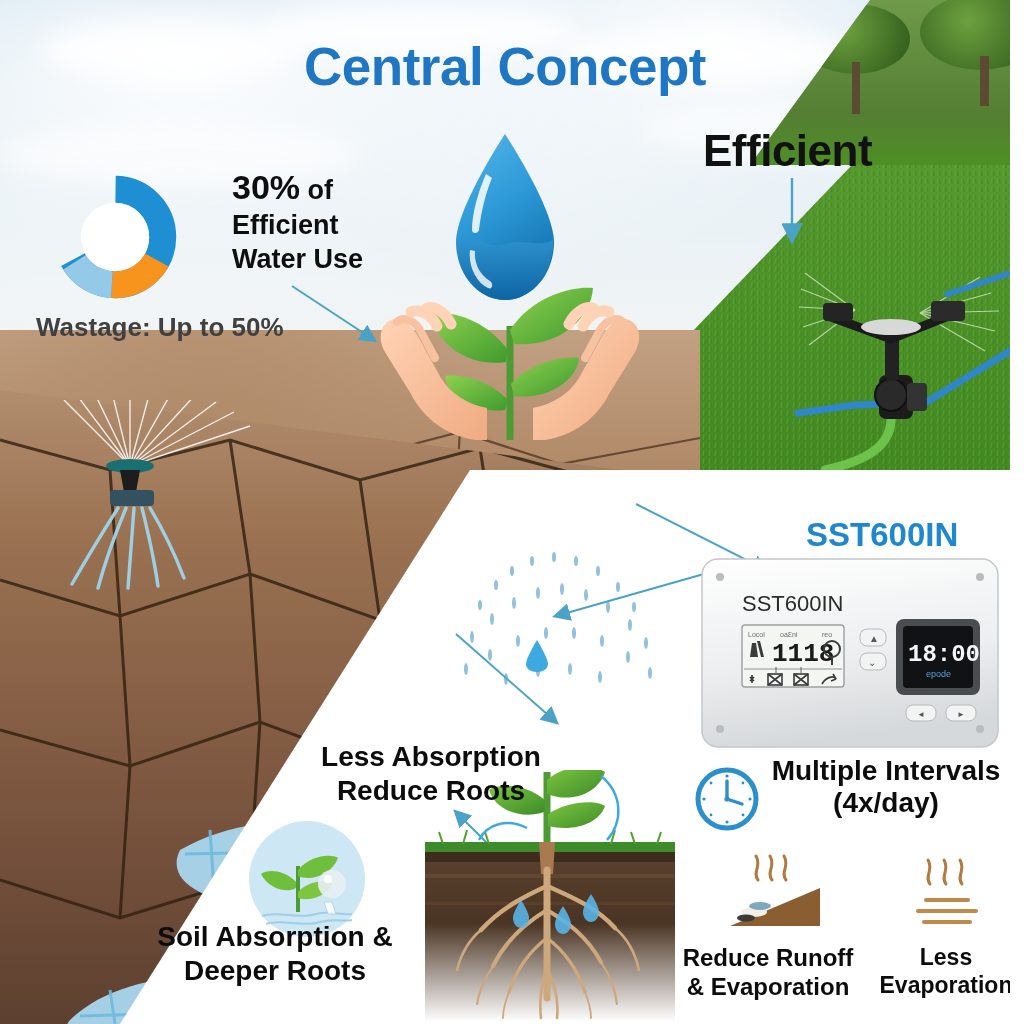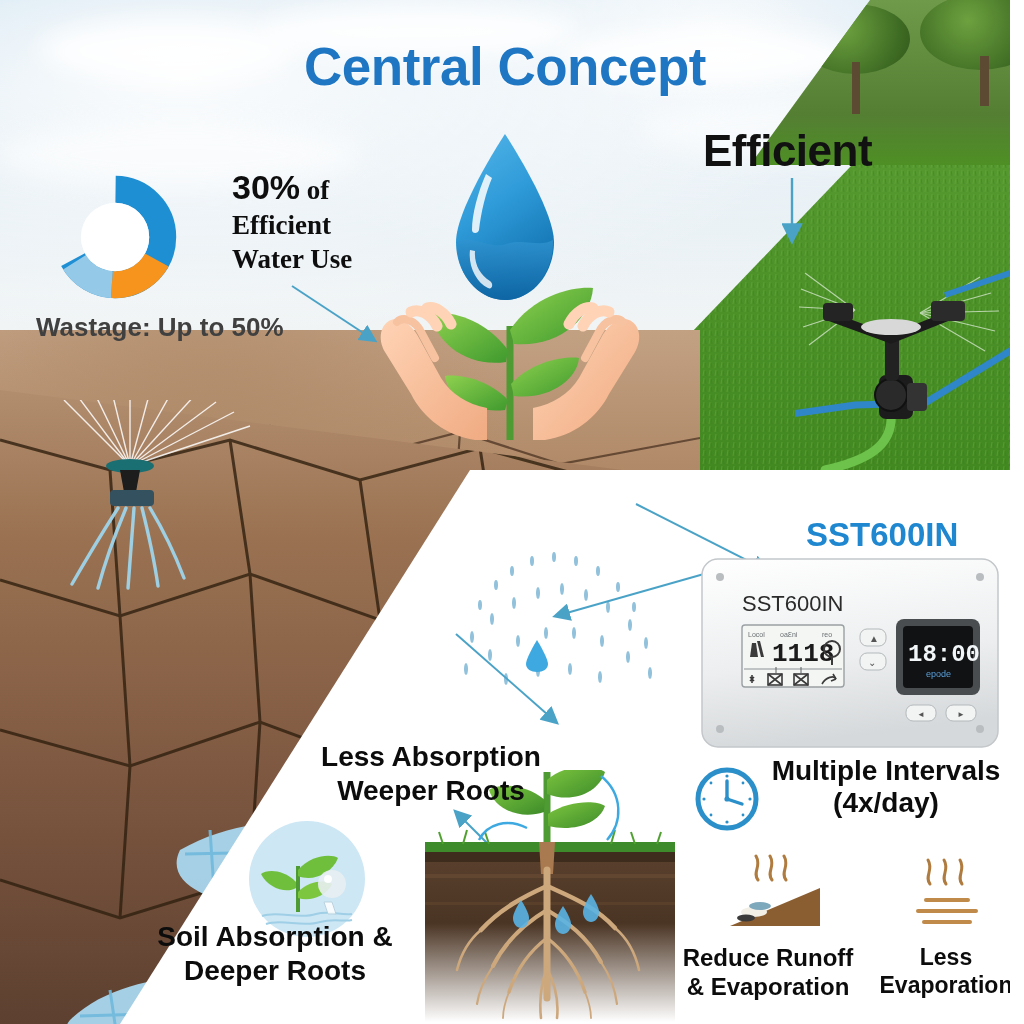--- a/index.html
+++ b/index.html
@@ -81,21 +81,21 @@
   }
   .sst-head {
     position:absolute; left:806px; top:516px;
     font-size:33px; font-weight:bold; color:#1f87cf; letter-spacing:0px;
   }
   .stat {
     position:absolute; left:232px; top:168px; width:190px;
     font-size:31px; color:#0e0e0e; line-height:1.12; font-weight:bold;
   }
   .stat .big { font-size:34px; font-weight:bold; }
-  .stat .sm  { font-size:27px; font-weight:bold;font-family:Liberation Serif, serif; }
+  .stat .sm  { font-size:27px; font-weight:bold; }
   .wastage {
     position:absolute; left:36px; top:312px;
     font-size:26px; font-weight:bold; color:#404040;
   }
   .lbl-absorb-weeper {
     position:absolute; left:296px; top:740px; width:270px;
     text-align:center; font-size:28px; font-weight:bold; color:#0c0c0c; line-height:1.2;
   }
   .lbl-absorb-deeper {
     position:absolute; left:150px; top:920px; width:250px;
@@ -546,21 +546,21 @@
       <g stroke="#9fcfe6" stroke-width="2" fill="none">
         <path d="M14 96 C30 90, 50 100, 68 94 C82 90, 94 96, 104 94"></path>
         <path d="M18 104 C34 98, 54 108, 72 102 C86 98, 96 102, 104 100"></path>
       </g>
       <path d="M76 82 L80 94 L88 94 L84 82 Z" fill="#ffffff" opacity=".85" stroke="#b9cfdb" stroke-width="1"></path>
     </svg>
   </div>
 
   <div class="lbl-absorb-weeper">
     <span>Less Absorption</span><br>
-    <span>Weeper Roots</span>
+    <span>Reduce Roots</span>
   </div>
   <div class="lbl-absorb-deeper">
     <span>Soil Absorption &amp;</span><br>
     <span>Deeper Roots</span>
   </div>
 
   <div class="sst-head">SST600IN</div>
   <div class="controller">
     <svg width="300" height="200" viewBox="0 0 300 200">
       <defs>

